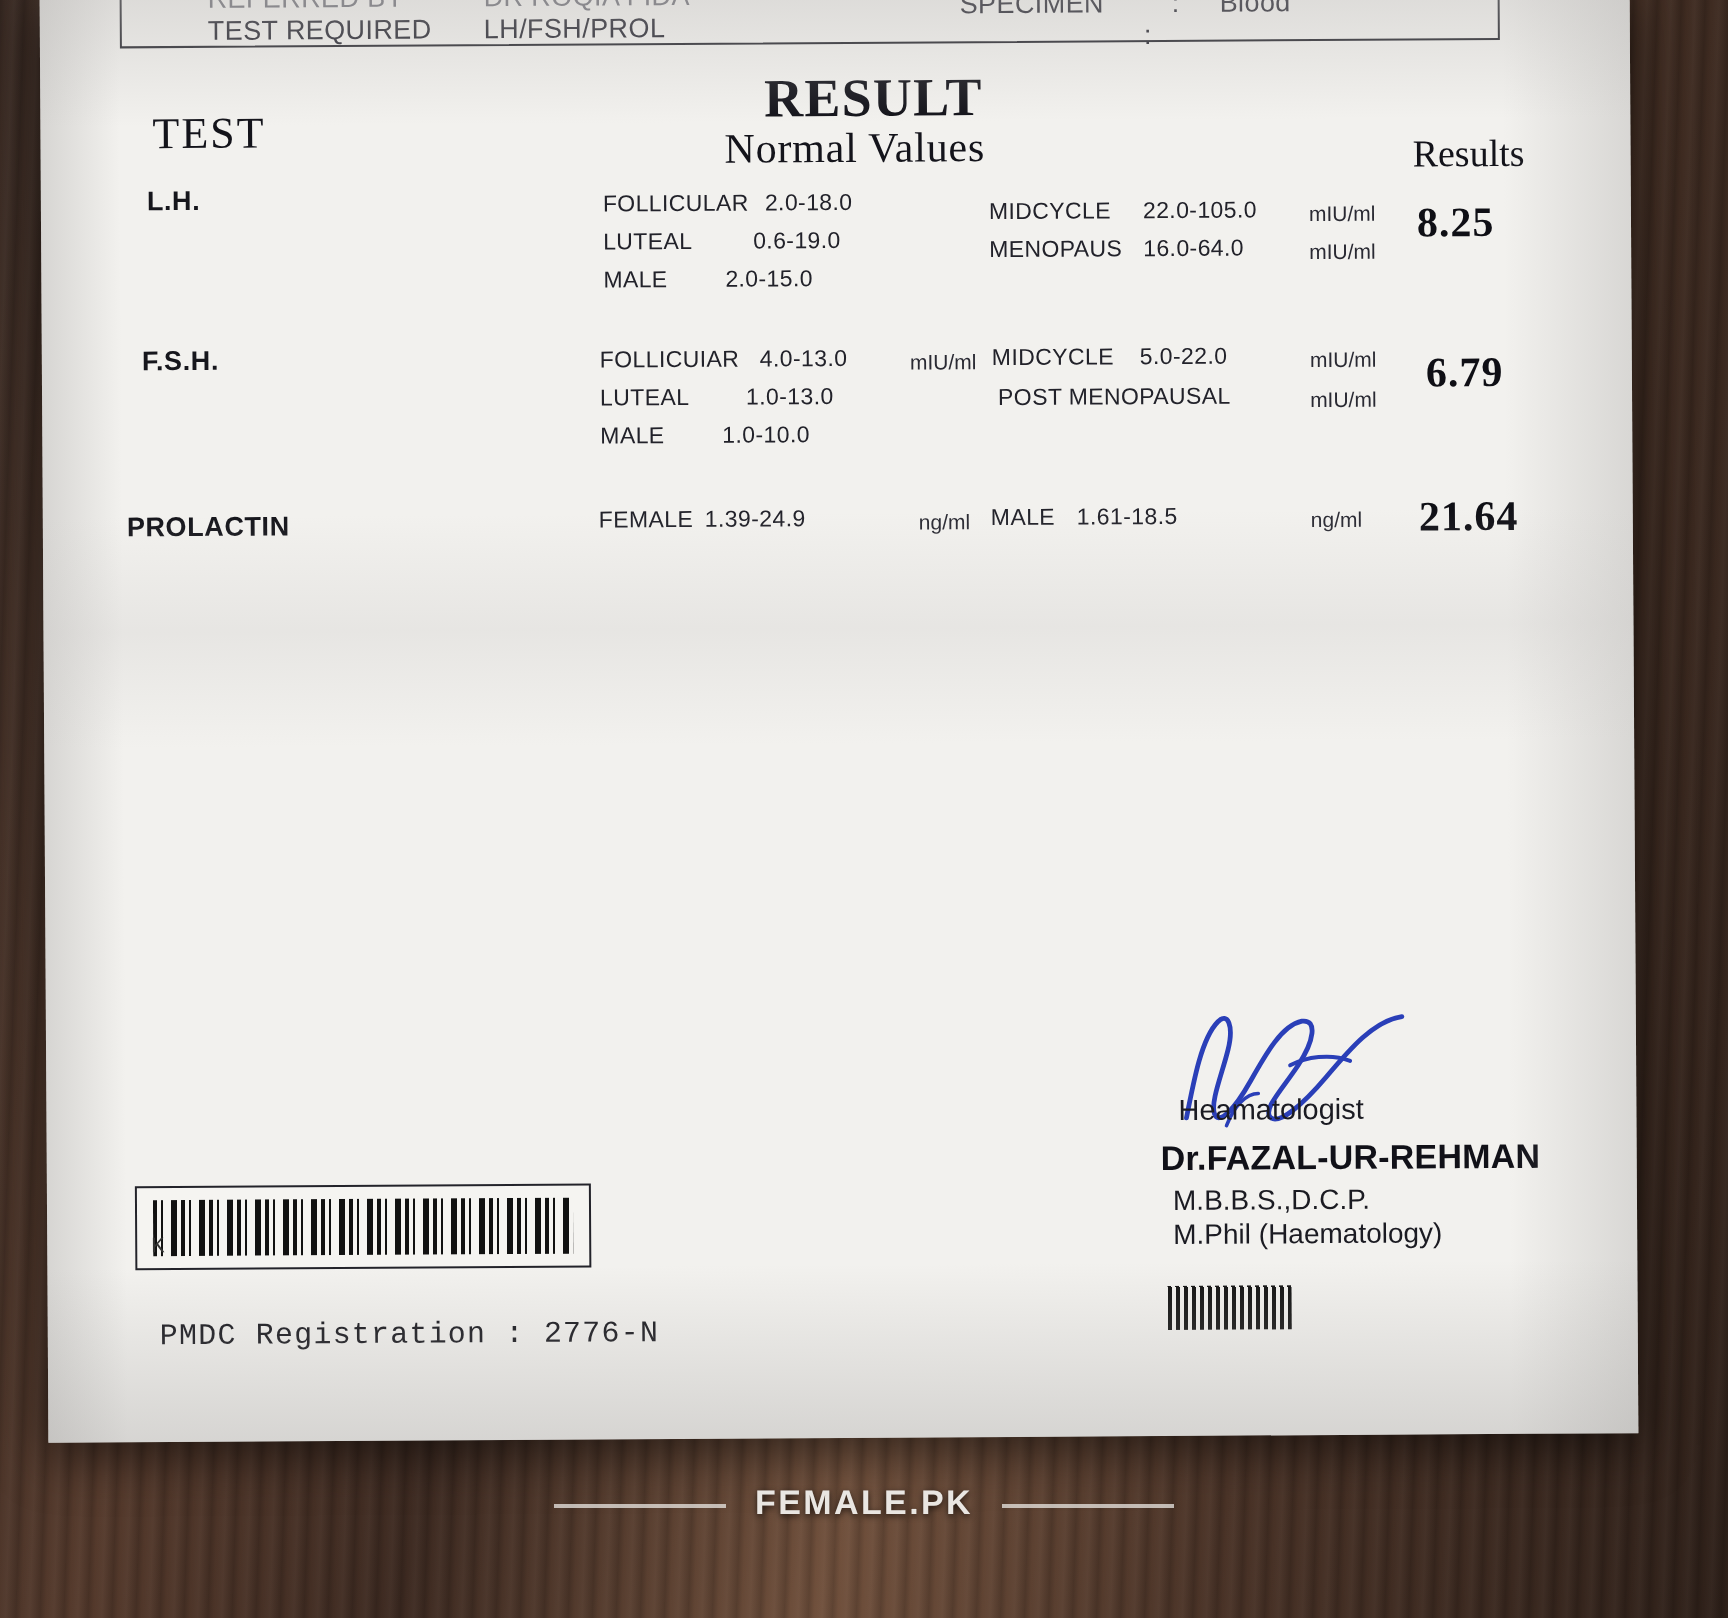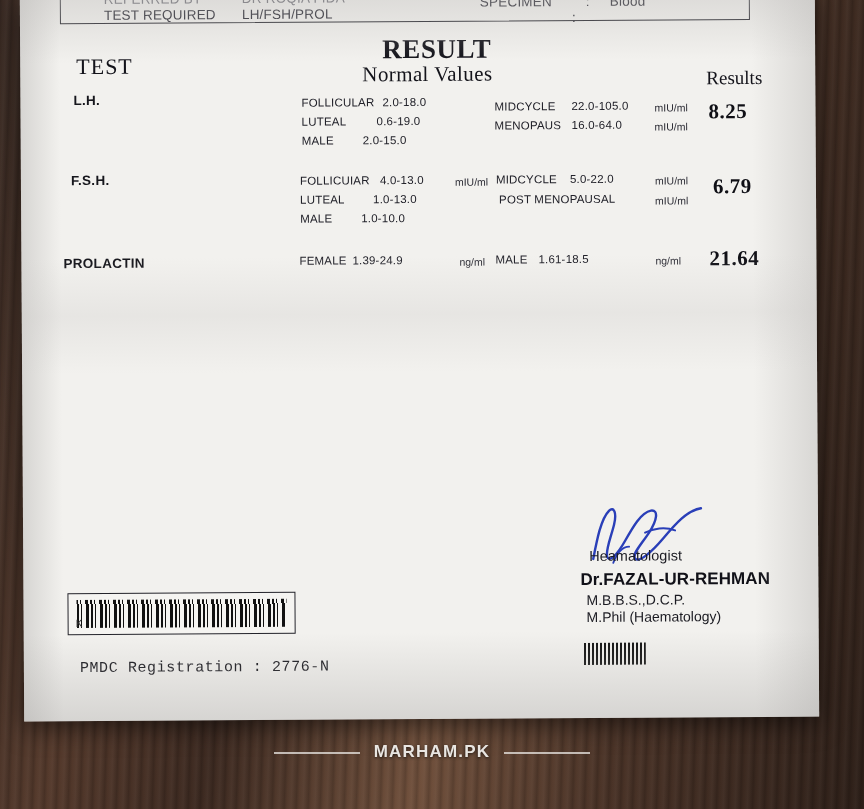--- a/index.html
+++ b/index.html
@@ -354,14 +354,14 @@
       <div class="barcode-stripes"></div>
     </div>
     <div class="barcode-caption">K</div>
     <div class="barcode-small"></div>
     <div class="pmdc">PMDC Registration : 2776-N</div>
 
   </div>
 </div>
 
 <div id="watermark">
-  <span class="rule"></span><span>MARHAM.PK</span><span class="rule"></span>
+  <span class="rule"></span><span>FEMALE.PK</span><span class="rule"></span>
 </div>
 
 </body></html>

